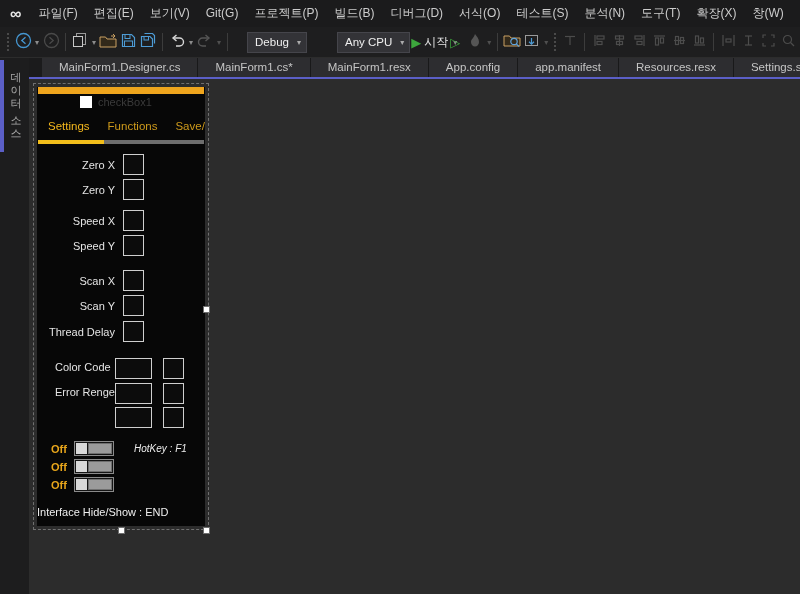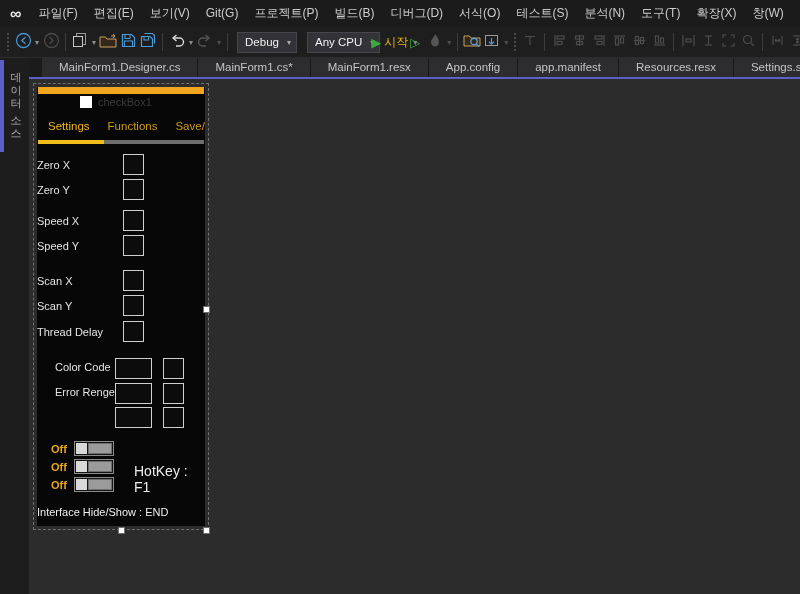--- a/index.html
+++ b/index.html
@@ -15,25 +15,25 @@
 
   
   .toolbar{position:absolute;top:27px;left:0;right:0;height:30px;background:#1E1E1F;
     display:flex;align-items:center;padding-left:3px;white-space:nowrap;}
   .grip{width:4px;height:18px;border-left:2px dotted #4A4A4A;margin:0 4px;}
   .tbtn{height:24px;min-width:20px;display:inline-flex;align-items:center;justify-content:center;padding:0 2px;}
   .sep{width:1px;height:18px;background:#3C3C3C;margin:0 4px;flex:none;}
   .caret{font-size:8px;color:#8C8C8C;padding:0 2px;}
   .caret.dim{color:#4F4F4F;}
   .combo{height:21px;background:#333337;border:1px solid #45454B;display:inline-flex;align-items:center;
-    font-size:11.5px;color:#EFEFEF;padding:0 5px 0 7px;margin:0 5px;gap:8px;}
+    font-size:11.5px;color:#EFEFEF;padding:0 5px 0 7px;margin:0 15px;gap:8px;}
   .combo .cbxcaret{font-size:8px;color:#ABABAB;}
   .play{color:var(--c-start-green,#3DA83D);font-size:13px;line-height:1;}
   .playoutline{color:var(--c-start-green,#3DA83D);font-size:13px;line-height:1;}
-  .startlabel{color:#eab308;font-size:12px;padding:0 3px;}
+  .startlabel{color:#e5e5e5;font-size:12px;padding:0 3px;}
   .dimicon svg line,.dimicon svg rect,.dimicon svg path,.dimicon svg circle{stroke:#4C4C4C;fill:none;stroke-width:1.2;}
 
   
   .tabstrip{position:absolute;top:58px;left:29px;right:0;height:21px;background:#1B1B1C;
     display:flex;border-bottom:2px solid var(--c-tab-accent,#5B5FC7);padding-left:13px;}
   .doctab{height:19px;line-height:19px;padding:0 17px;font-size:11.5px;color:#C5C5C5;
     background:#2D2D30;border-right:1px solid #19191A;flex:none;}
 
   
   .leftrail{position:absolute;top:58px;left:0;width:29px;bottom:0;background:#1D1D1E;}
@@ -50,31 +50,31 @@
   .goldbar{position:absolute;left:1px;right:1px;top:0;height:7px;background:var(--c-accent-gold,#EFA51D);}
   .cb-box{position:absolute;left:43px;top:9px;width:12px;height:12px;background:#FFFFFF;}
   .cb-label{position:absolute;left:61px;top:9px;font-size:11px;color:#3B3B3B;}
   .formtabs{position:absolute;left:11px;top:33px;display:flex;gap:18px;font-size:11.5px;}
   .ftab{color:#CE9A1B;}
   .ftab.active{color:#F3B71D;}
   .tabline{position:absolute;left:1px;right:1px;top:53px;height:4px;background:#6E6E6E;}
   .tabline .fill{position:absolute;left:0;top:0;height:4px;width:66px;background:#F2BE1B;}
 
   .frow{position:absolute;left:0;height:21px;display:flex;align-items:center;}
-  .frow .flabel{width:86px;padding-right:8px;font-size:11px;color:#E4E4E4;}
+  .frow .flabel{width:86px;text-align:right;padding-right:8px;font-size:11px;color:#E4E4E4;}
   .tbox{width:21px;height:21px;border:1px solid #CFCFCF;background:#0C0C0C;}
   .tbox.wide{width:37px;}
   .crow-label{position:absolute;left:18px;font-size:11px;color:#E4E4E4;}
 
   .off-label{position:absolute;font-size:11px;font-weight:bold;color:#E8A61B;}
   .toggle{position:absolute;width:40px;height:15px;border:1px solid #8A8A8A;background:#141414;}
   .toggle .knob{position:absolute;left:1px;top:1px;width:11px;height:11px;background:#D9D9D9;}
   .toggle .bar{position:absolute;left:13px;top:1px;right:1px;bottom:1px;background:#9B9B9B;
     box-shadow:inset 0 0 0 1px #6F6F6F;}
-  .hotkey{position:absolute;left:97px;top:376px;font-size:14px;color:#ECECEC;}
+  .hotkey{position:absolute;left:97px;top:356px;font-size:10px;color:#ECECEC;font-style:italic;}
   .formfooter{position:absolute;left:0;right:0;top:419px;text-align:left;font-size:11px;color:#EFEFEF;}
 </style>
 </head>
 <body>
 
 <div class="app">
 
   <div class="menubar">
     <span class="vslogo">∞</span>
     <span class="menu-item">파일(F)</span>

